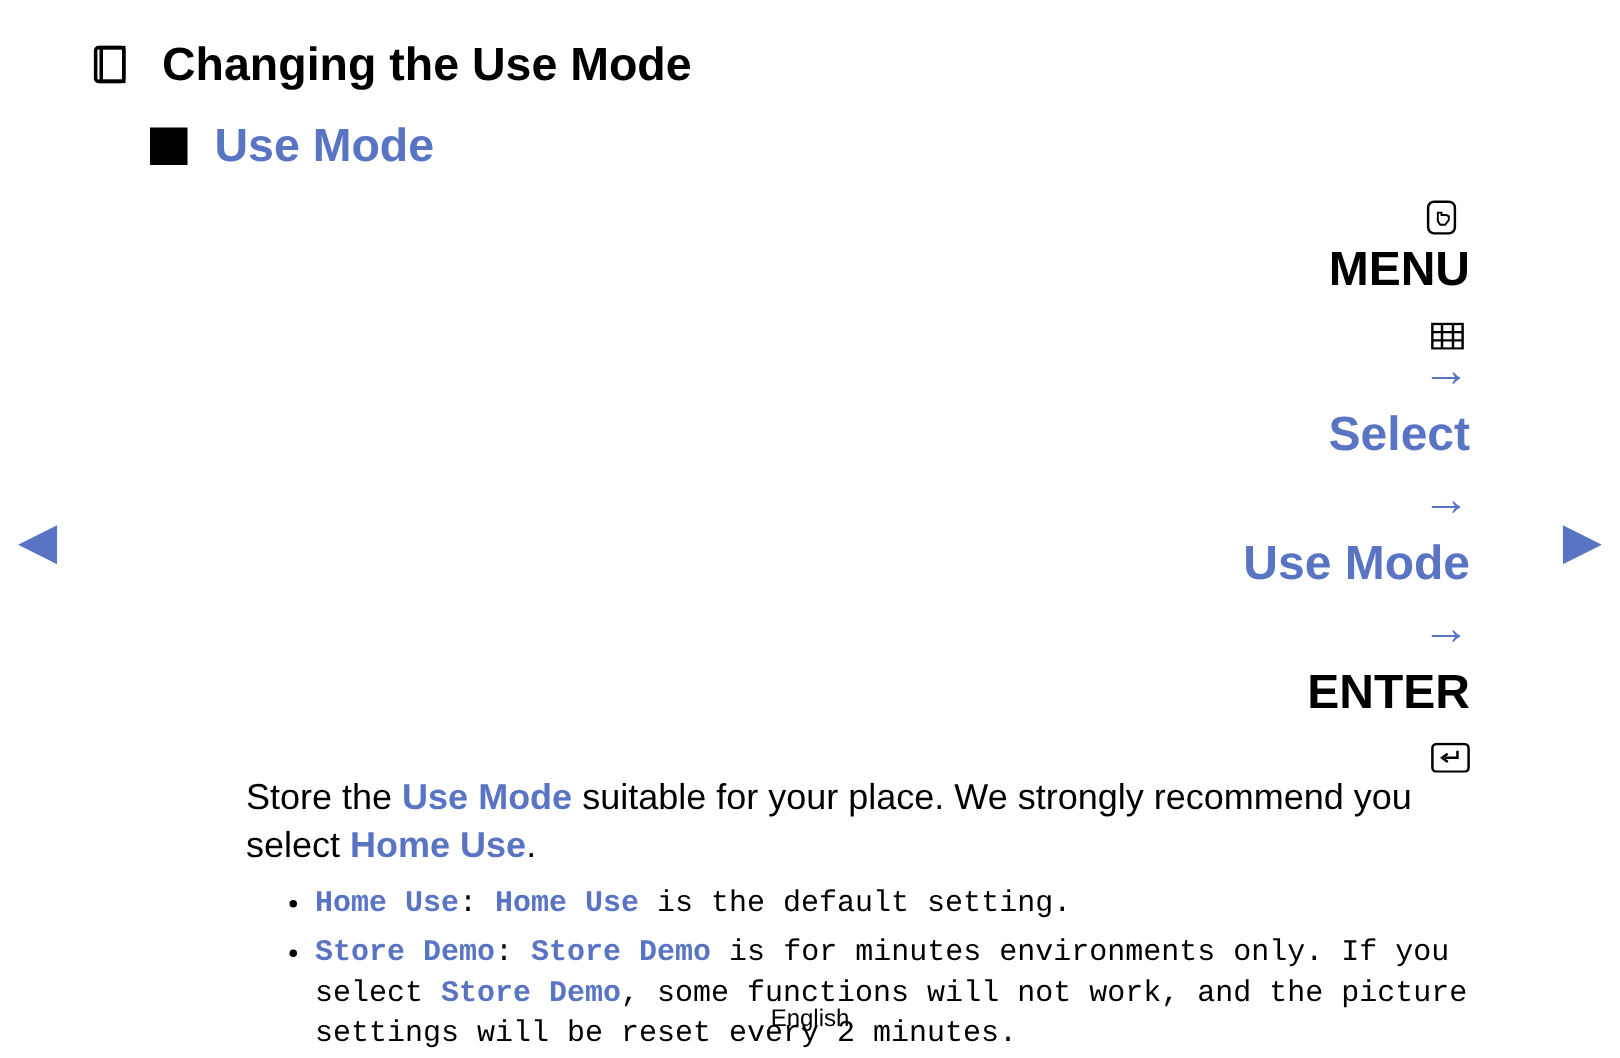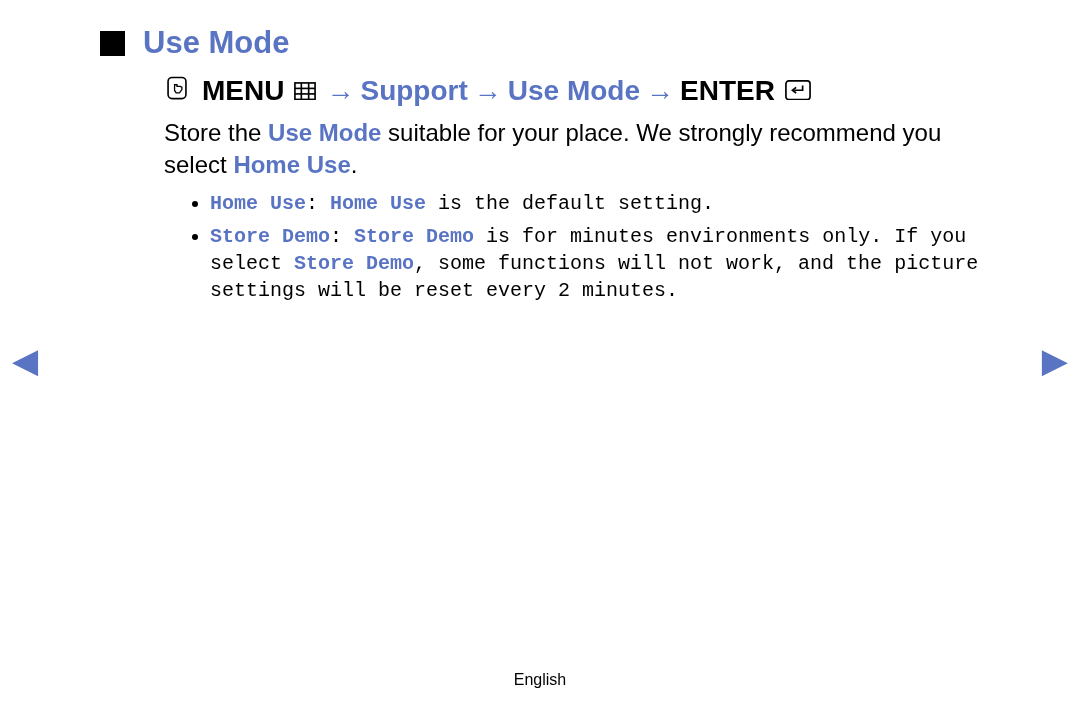--- a/index.html
+++ b/index.html
@@ -51,24 +51,25 @@
     font-size: 31px;
     font-weight: bold;
     color: #5a74c4;
   }
   .content-block {
     margin-left: 104px;
     margin-right: 40px;
   }
   .navpath-row {
     display: flex;
-    align-items: flex-start;
+    align-items: flex-end;
     gap: 6px;
-    font-size: 28px;
+    font-size: 32px;
     margin-bottom: 10px;
+    flex-direction: column;
   }
   .navpath-row .blk { font-weight: bold; color: #000; }
   .navpath-row .blu { font-weight: bold; color: #5a74c4; }
   .navpath-row .arrow { color: #5a74c4; font-weight: normal; }
   .remote-icon { width: 26px; height: 26px; flex-shrink: 0; margin-right: 6px; }
   .menu-glyph { width: 22px; height: 18px; flex-shrink: 0; margin: 0 4px; }
   .enter-glyph { width: 26px; height: 20px; flex-shrink: 0; margin-left: 4px; }
   .body-text {
     font-size: 24px;
     line-height: 1.35;
@@ -102,20 +103,29 @@
     text-align: center;
     font-size: 16px;
     color: #000;
   }
 </style>
 </head>
 <body>
 
 <div class="page">
 
+  <div class="title-row">
+    <span class="book-icon">
+      <svg viewBox="0 0 32 32">
+        <rect x="4" y="4" width="20" height="24" rx="2" fill="none" stroke="#000" stroke-width="2.5"></rect>
+        <rect x="8" y="4" width="16" height="24" fill="none" stroke="#000" stroke-width="2.5"></rect>
+      </svg>
+    </span>
+    <span class="title-text">Changing the Use Mode</span>
+  </div>
 
   <div class="section-row">
     <span class="black-square"></span>
     <span class="section-title">Use Mode</span>
   </div>
 
   <div class="content-block">
 
     <div class="navpath-row">
       <span class="remote-icon">
@@ -128,21 +138,21 @@
       <span class="menu-glyph">
         <svg viewBox="0 0 24 20">
           <rect x="1" y="1" width="22" height="18" fill="none" stroke="#000" stroke-width="1.8"></rect>
           <line x1="8" y1="1" x2="8" y2="19" stroke="#000" stroke-width="1.8"></line>
           <line x1="16" y1="1" x2="16" y2="19" stroke="#000" stroke-width="1.8"></line>
           <line x1="1" y1="7" x2="23" y2="7" stroke="#000" stroke-width="1.8"></line>
           <line x1="1" y1="13" x2="23" y2="13" stroke="#000" stroke-width="1.8"></line>
         </svg>
       </span>
       <span class="arrow">→</span>
-      <span class="blu">Support</span>
+      <span class="blu">Select</span>
       <span class="arrow">→</span>
       <span class="blu">Use Mode</span>
       <span class="arrow">→</span>
       <span class="blk">ENTER</span>
       <span class="enter-glyph">
         <svg viewBox="0 0 28 22">
           <rect x="1" y="1" width="26" height="20" rx="3" fill="none" stroke="#000" stroke-width="1.8"></rect>
           <path d="M19 6 v5 h-9" fill="none" stroke="#000" stroke-width="1.8"></path>
           <path d="M12 8 l-4 3 l4 3" fill="none" stroke="#000" stroke-width="1.8"></path>
         </svg>

